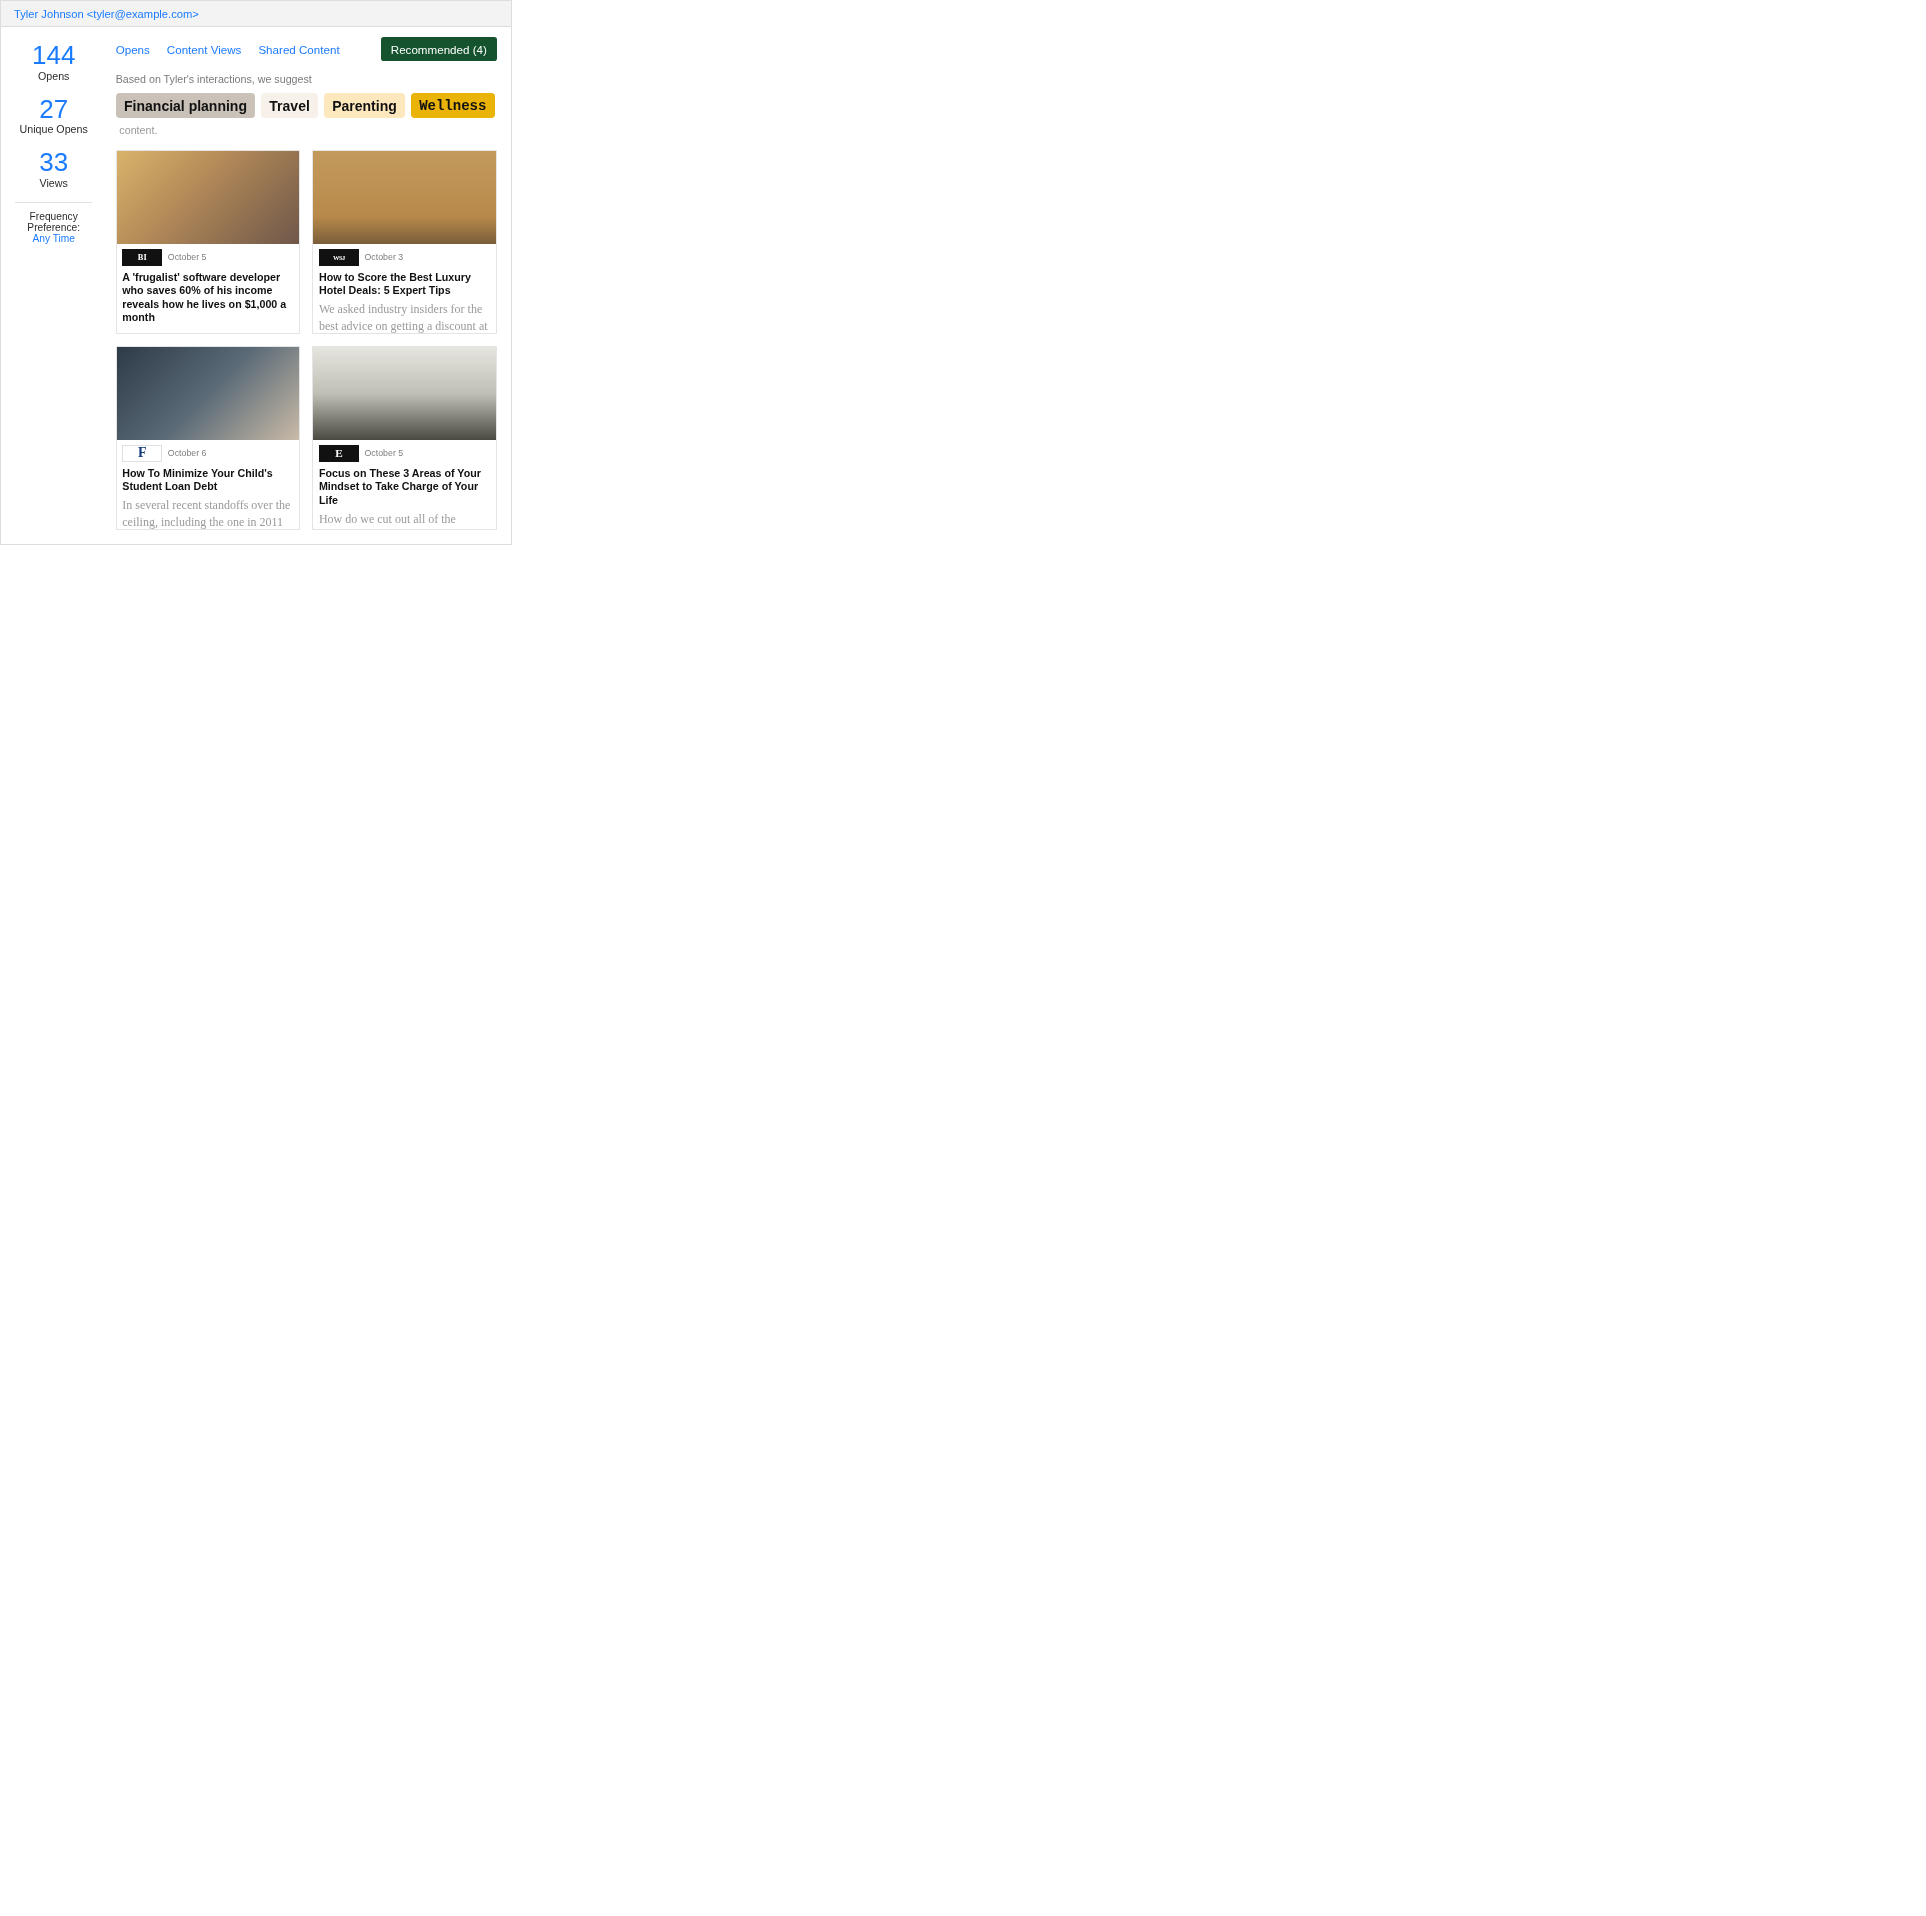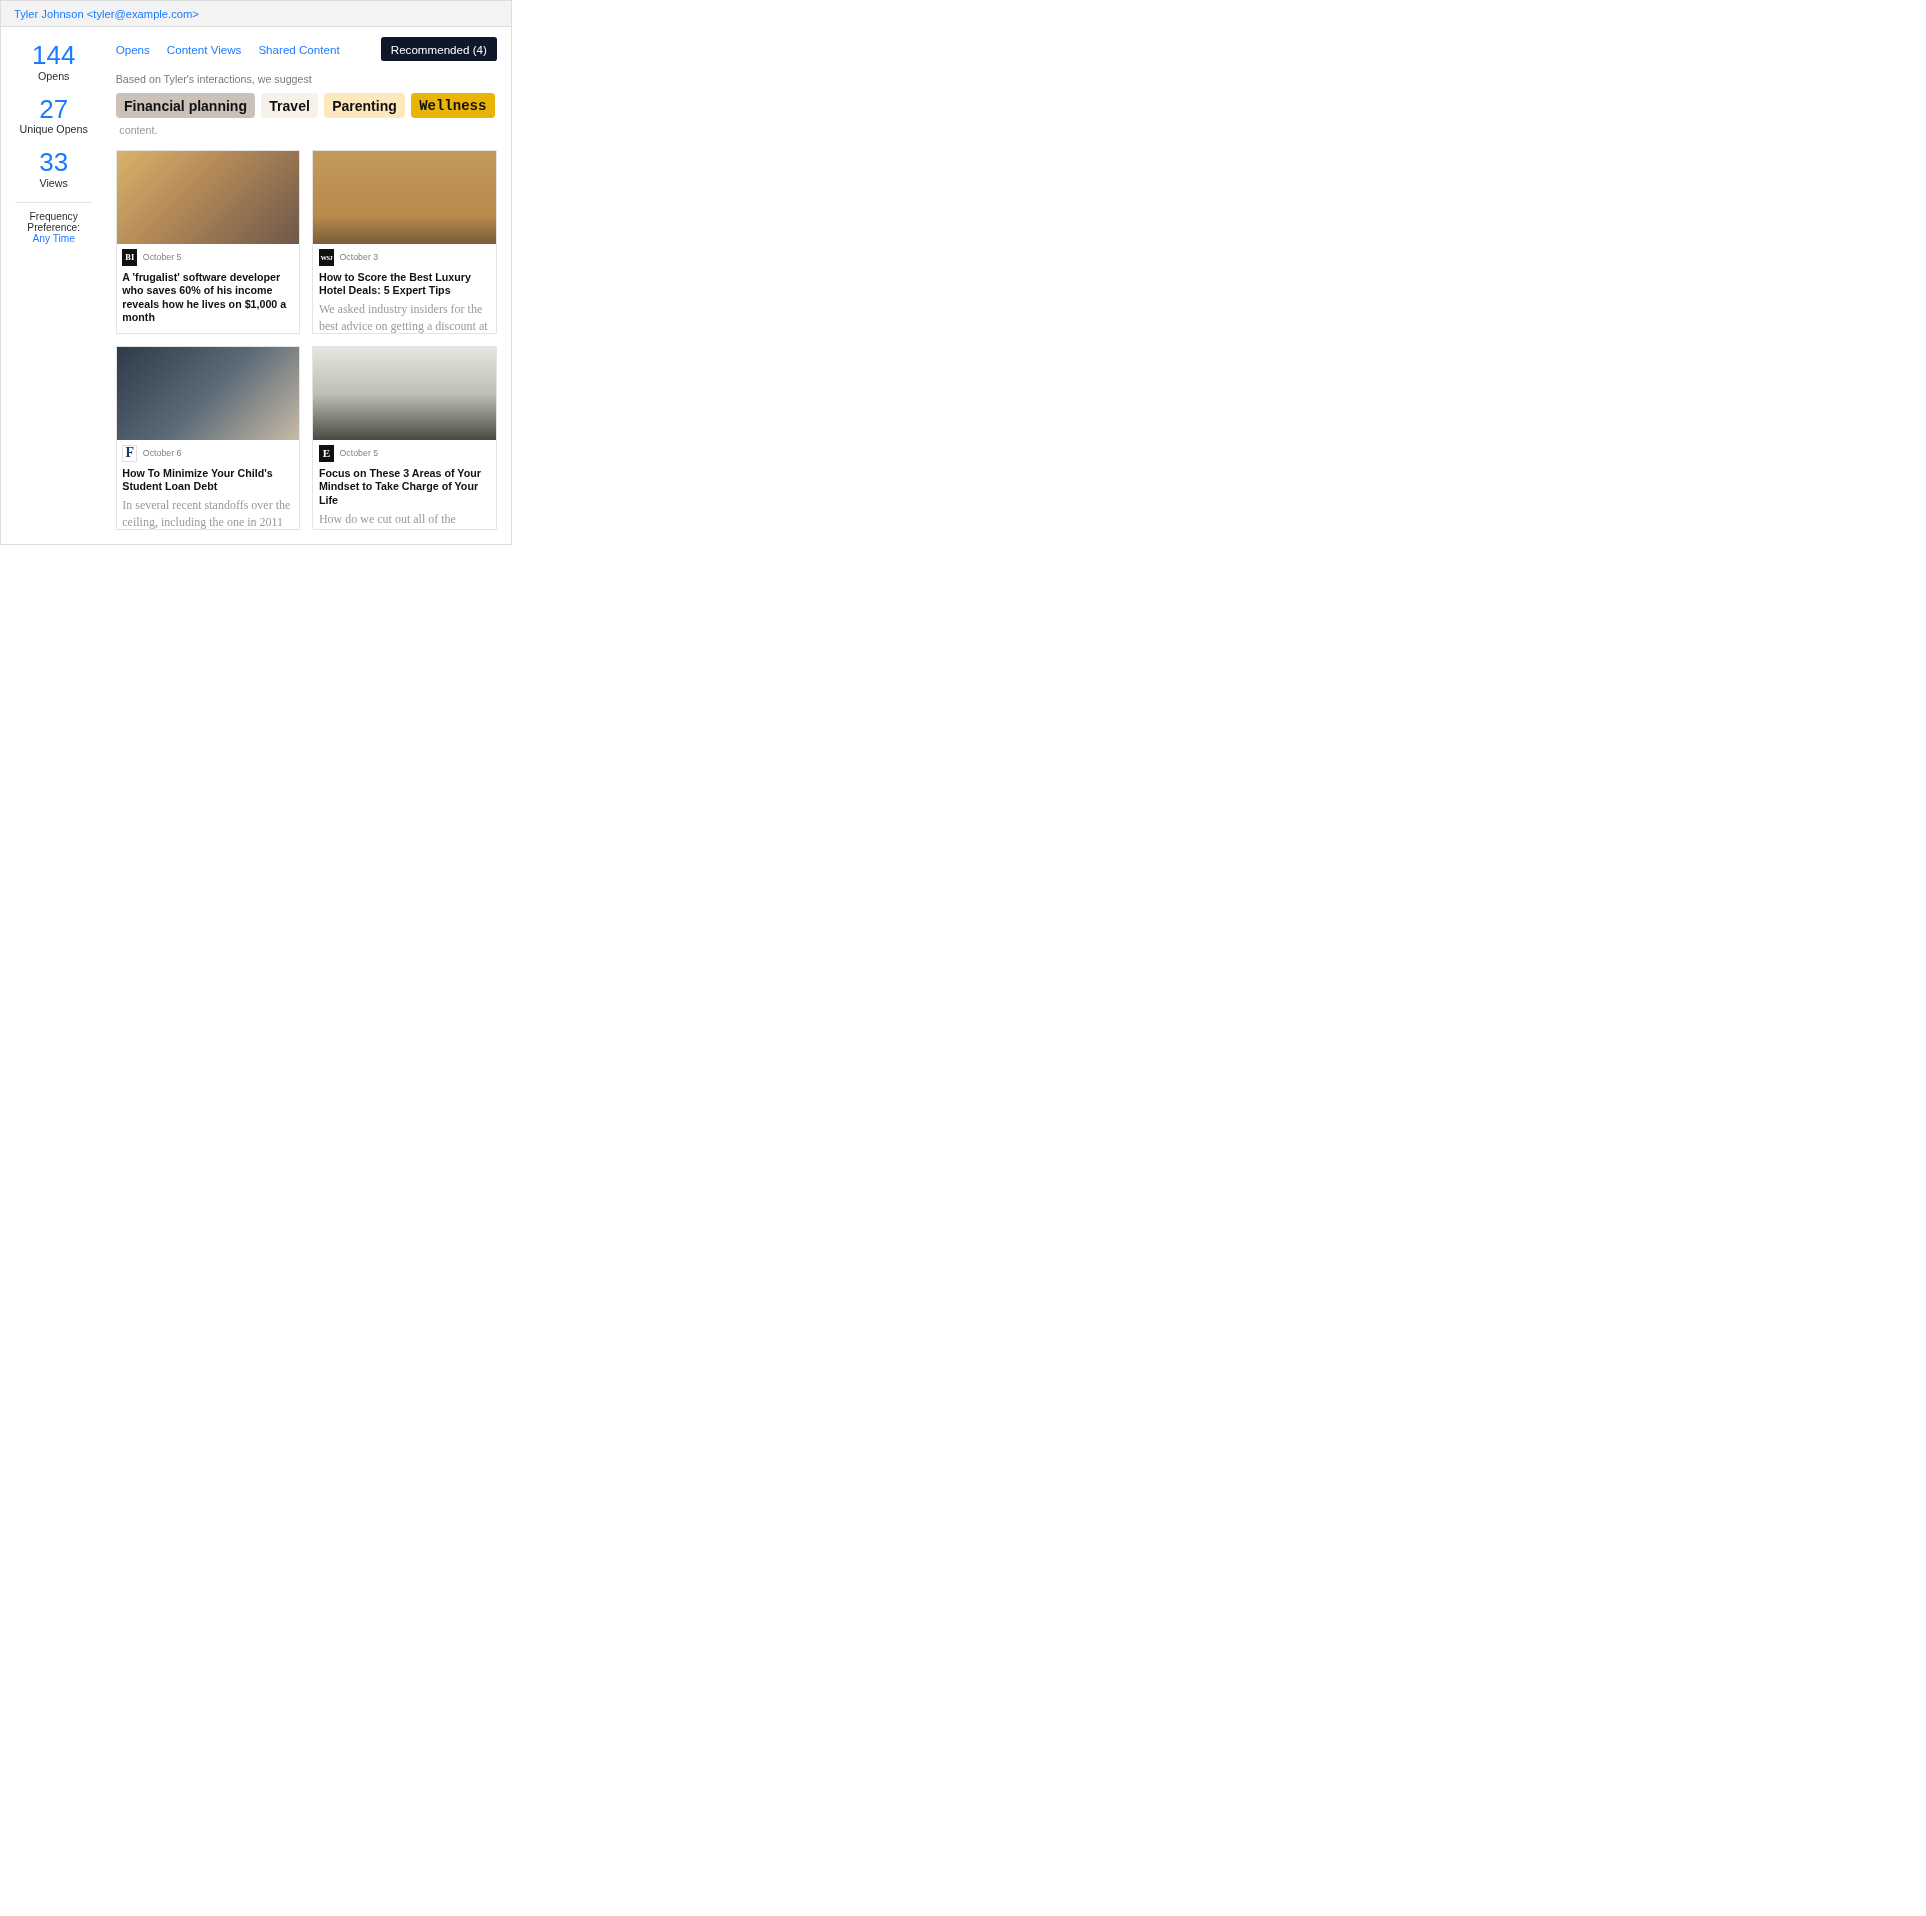--- a/index.html
+++ b/index.html
@@ -68,21 +68,21 @@
     gap: 17px;
     margin-bottom: 12px;
   }
   .tab {
     color: #1b7bff;
     font-size: 11.6px;
     cursor: pointer;
     white-space: nowrap;
   }
   .tab.active {
-    background: #0f172a;
+    background: #14532d;
     color: #fff;
     padding: 5.6px 10.2px;
     border-radius: 2.8px;
     margin-left: 24px;
   }
   .suggest-line {
     color: #7a7a7a;
     font-size: 10.7px;
     margin-bottom: 7.5px;
   }
@@ -138,21 +138,21 @@
     flex: 1;
     overflow: hidden;
   }
   .card-meta {
     display: flex;
     align-items: center;
     gap: 5.6px;
     margin-bottom: 4.7px;
   }
   .src-badge {
-    width: 15px;
+    width: 40px;
     height: 17.7px;
     display: flex;
     align-items: center;
     justify-content: center;
     font-weight: 700;
     font-family: Georgia, "Times New Roman", serif;
     text-align: center;
   }
   .src-bi  { background:#111; color:#fff; font-size:8.4px; }
   .src-wsj { background:#111; color:#fff; font-size:6.5px; letter-spacing:-0.5px; }

